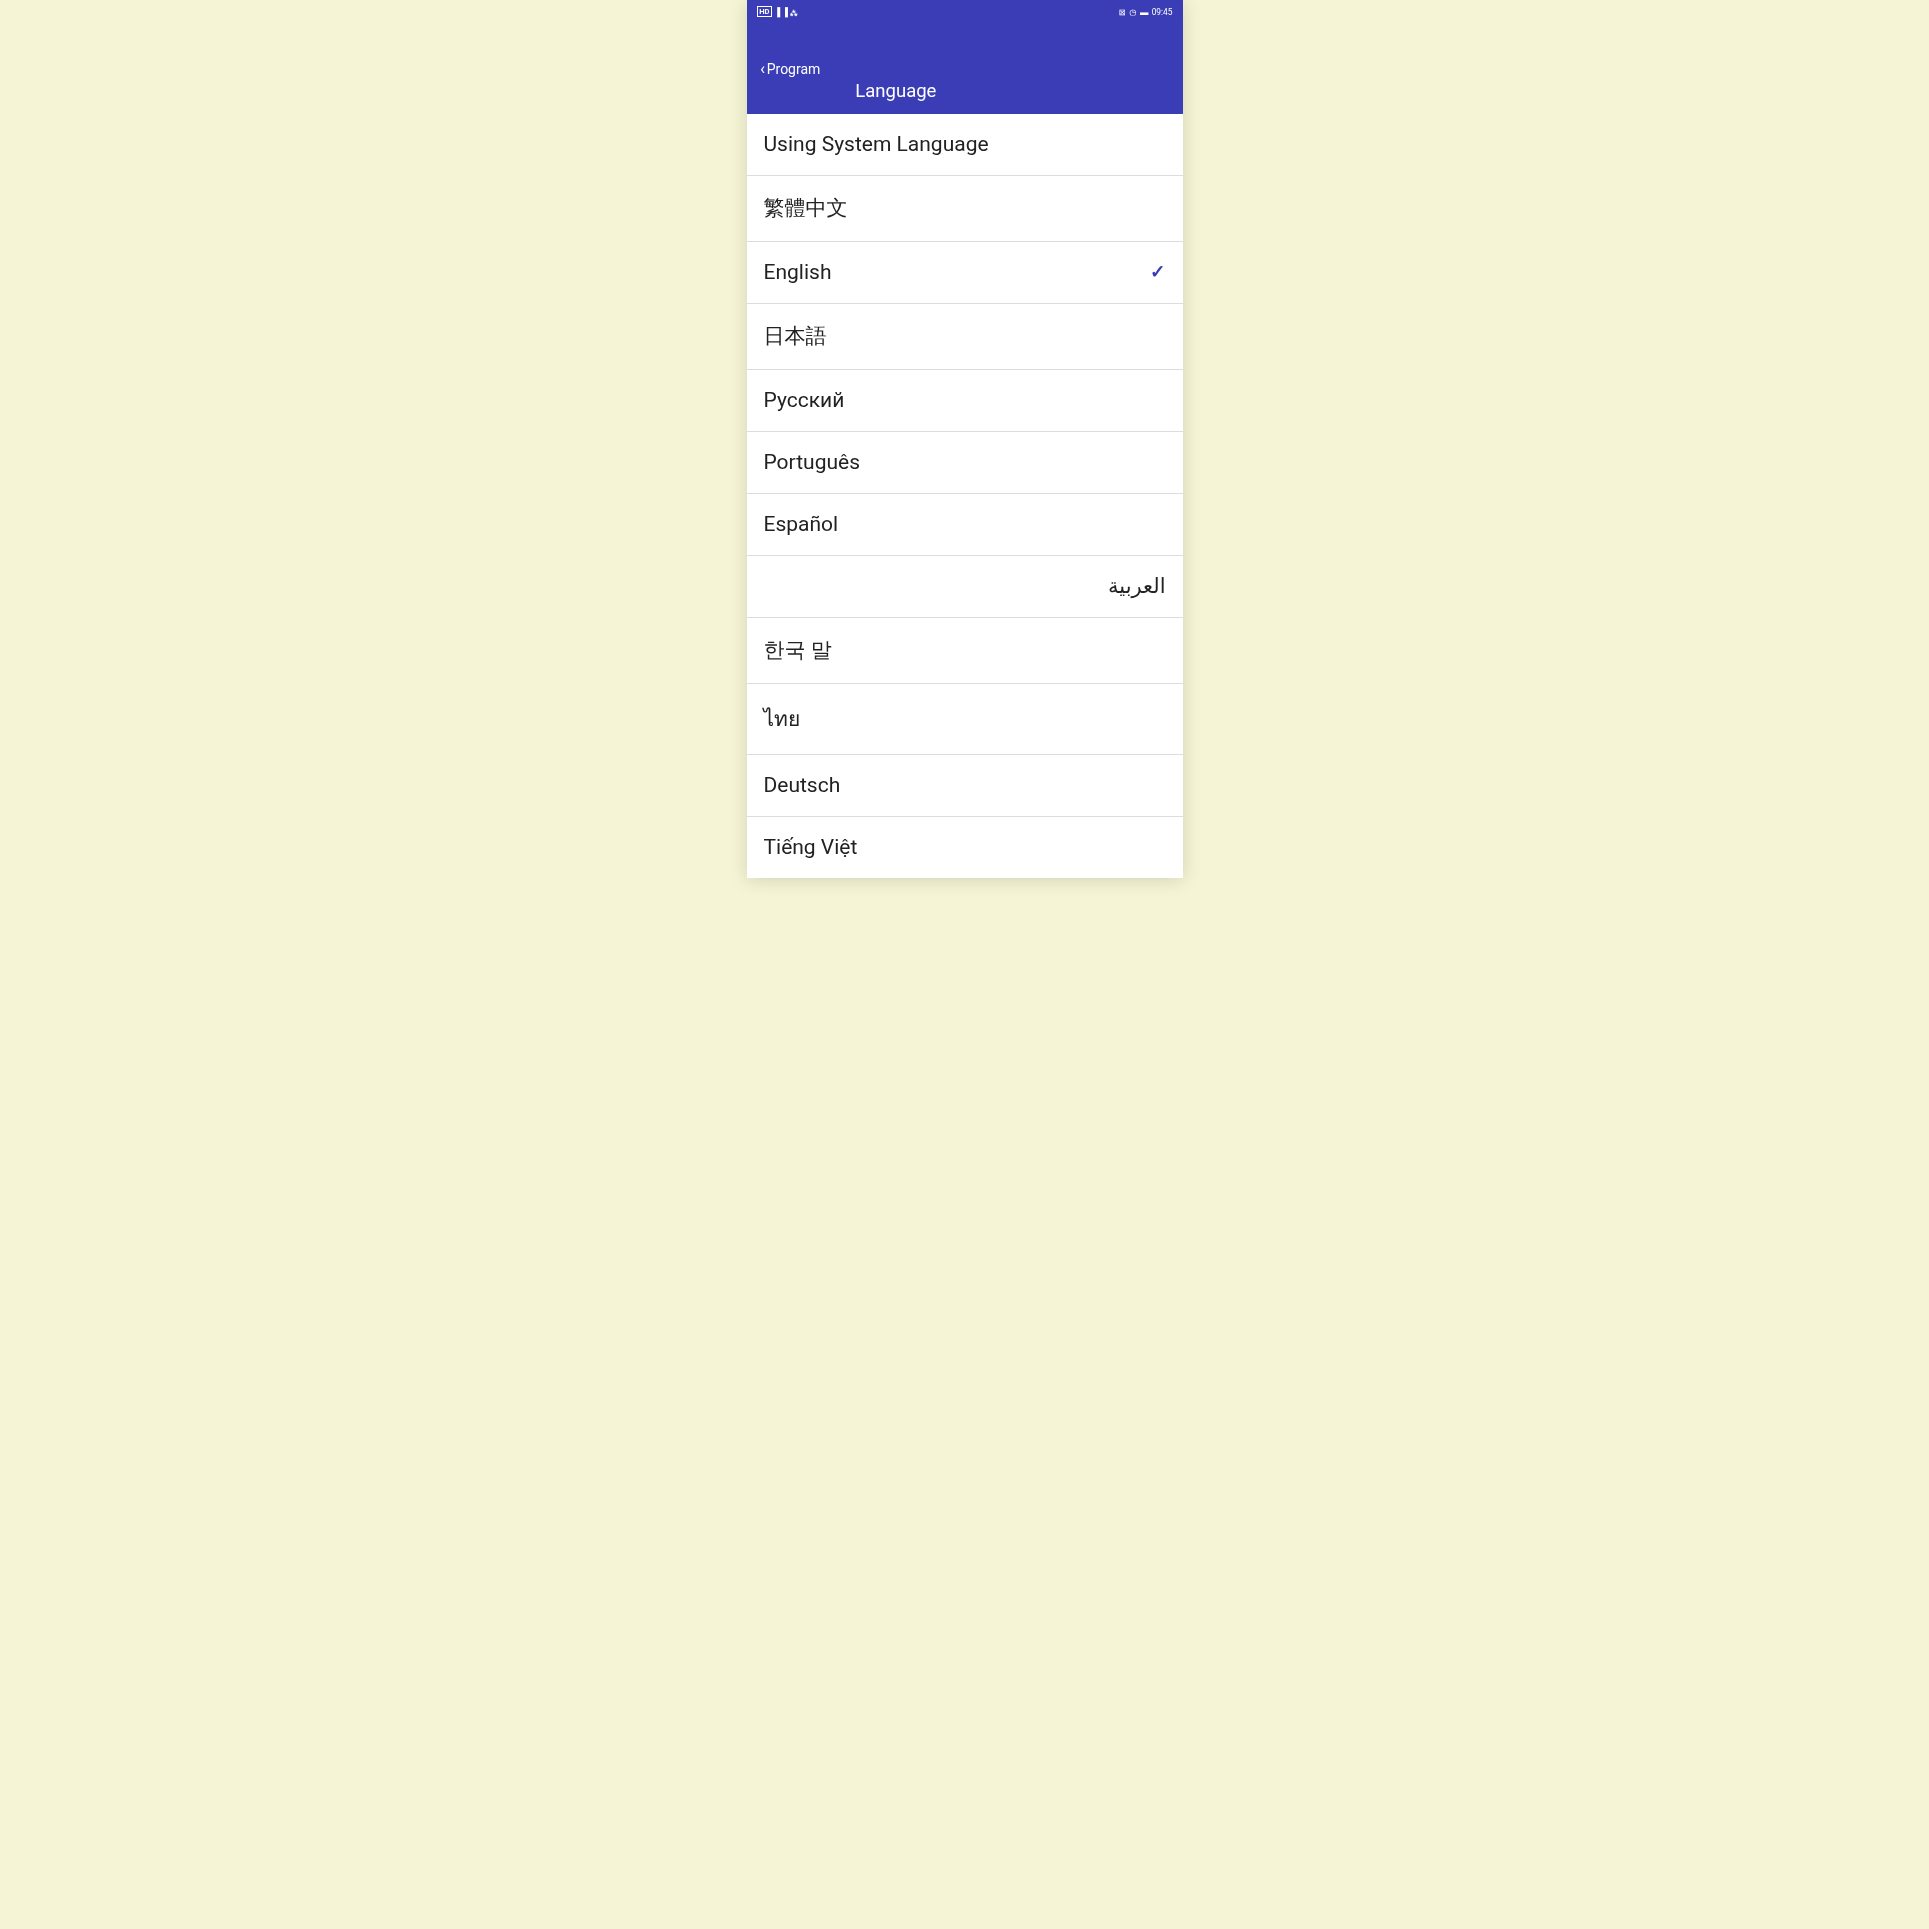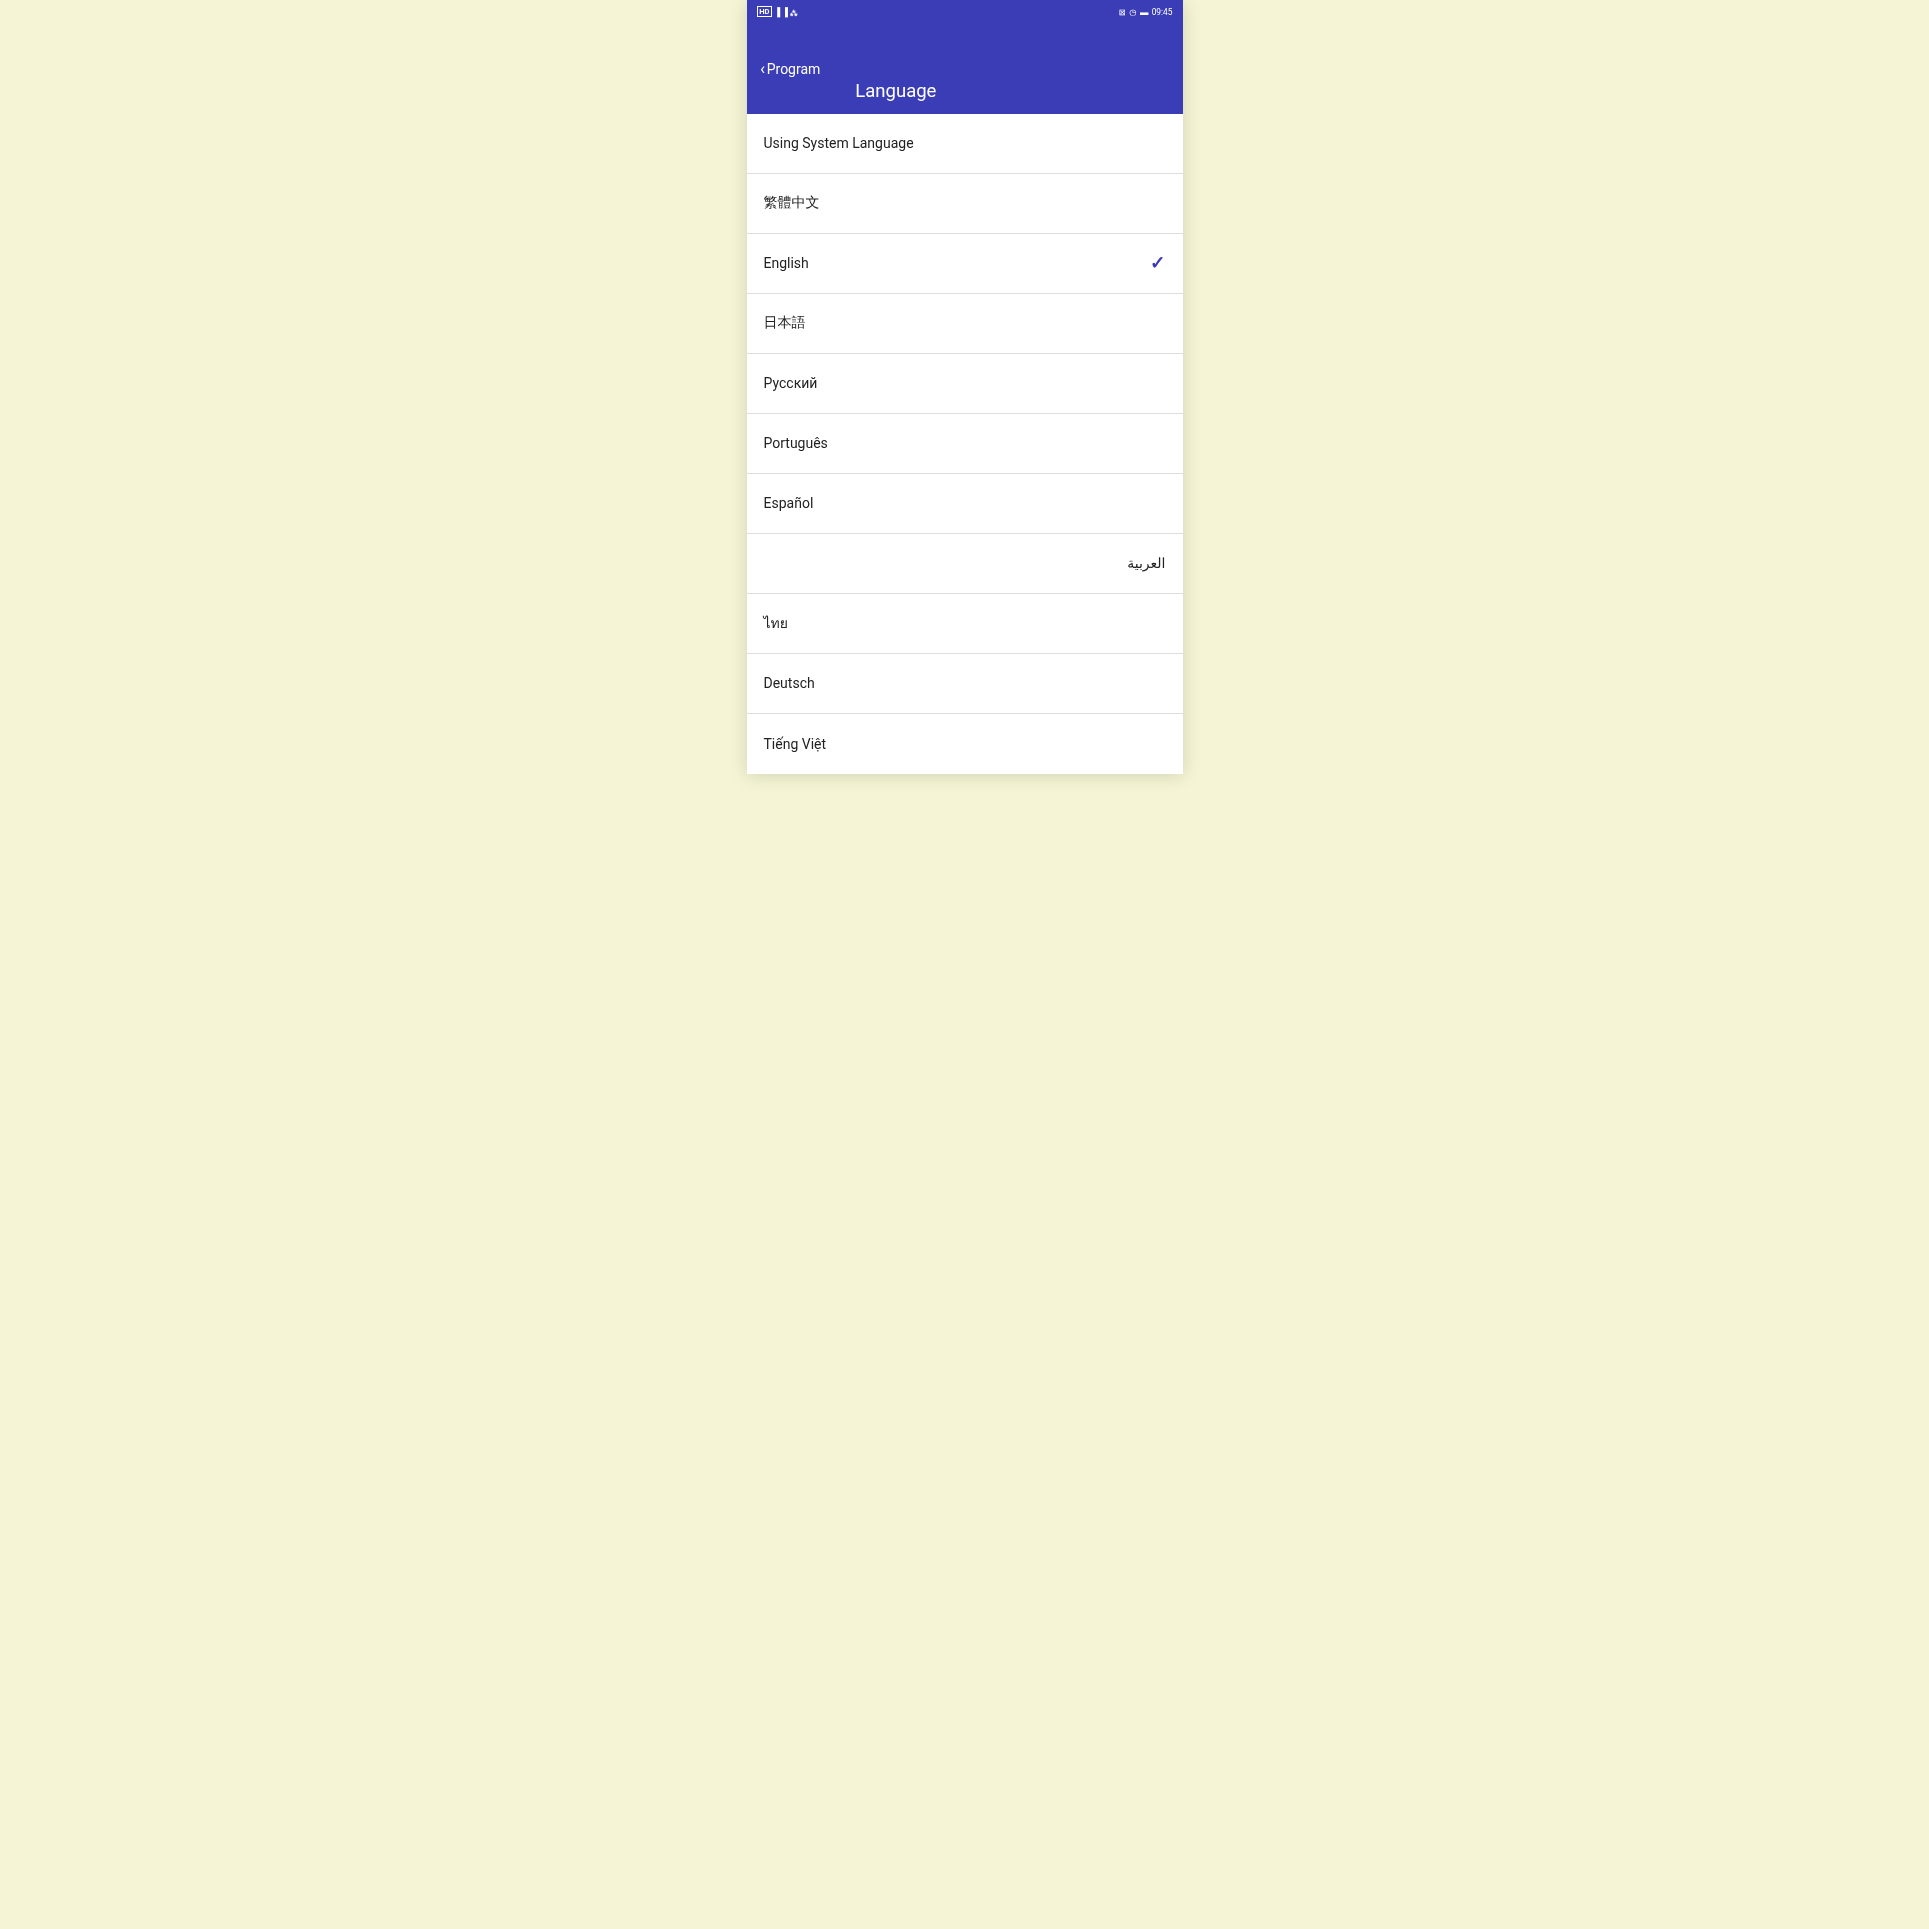--- a/index.html
+++ b/index.html
@@ -99,21 +99,21 @@
       border-bottom: 0.8px solid #ddd;
       cursor: pointer;
       min-height: 60px;
     }
 
     .language-item:last-child {
       border-bottom: none;
     }
 
     .language-name {
-      font-size: 14px;
+      font-size: 21px;
       color: #222;
     }
 
     .language-name.rtl {
       margin-left: auto;
       text-align: left;
     }
 
     .check-icon {
       color: #3a3db5;
@@ -169,20 +169,23 @@
       <div class="language-item">
         <span class="language-name">Português</span>
       </div>
       <div class="language-item">
         <span class="language-name">Español</span>
       </div>
       <div class="language-item" style="direction: rtl;">
         <span class="language-name rtl">العربية</span>
       </div>
       <div class="language-item">
+        <span class="language-name">한국 말</span>
+      </div>
+      <div class="language-item">
         <span class="language-name">ไทย</span>
       </div>
       <div class="language-item">
         <span class="language-name">Deutsch</span>
       </div>
       <div class="language-item">
         <span class="language-name">Tiếng Việt</span>
       </div>
     </div>
 

